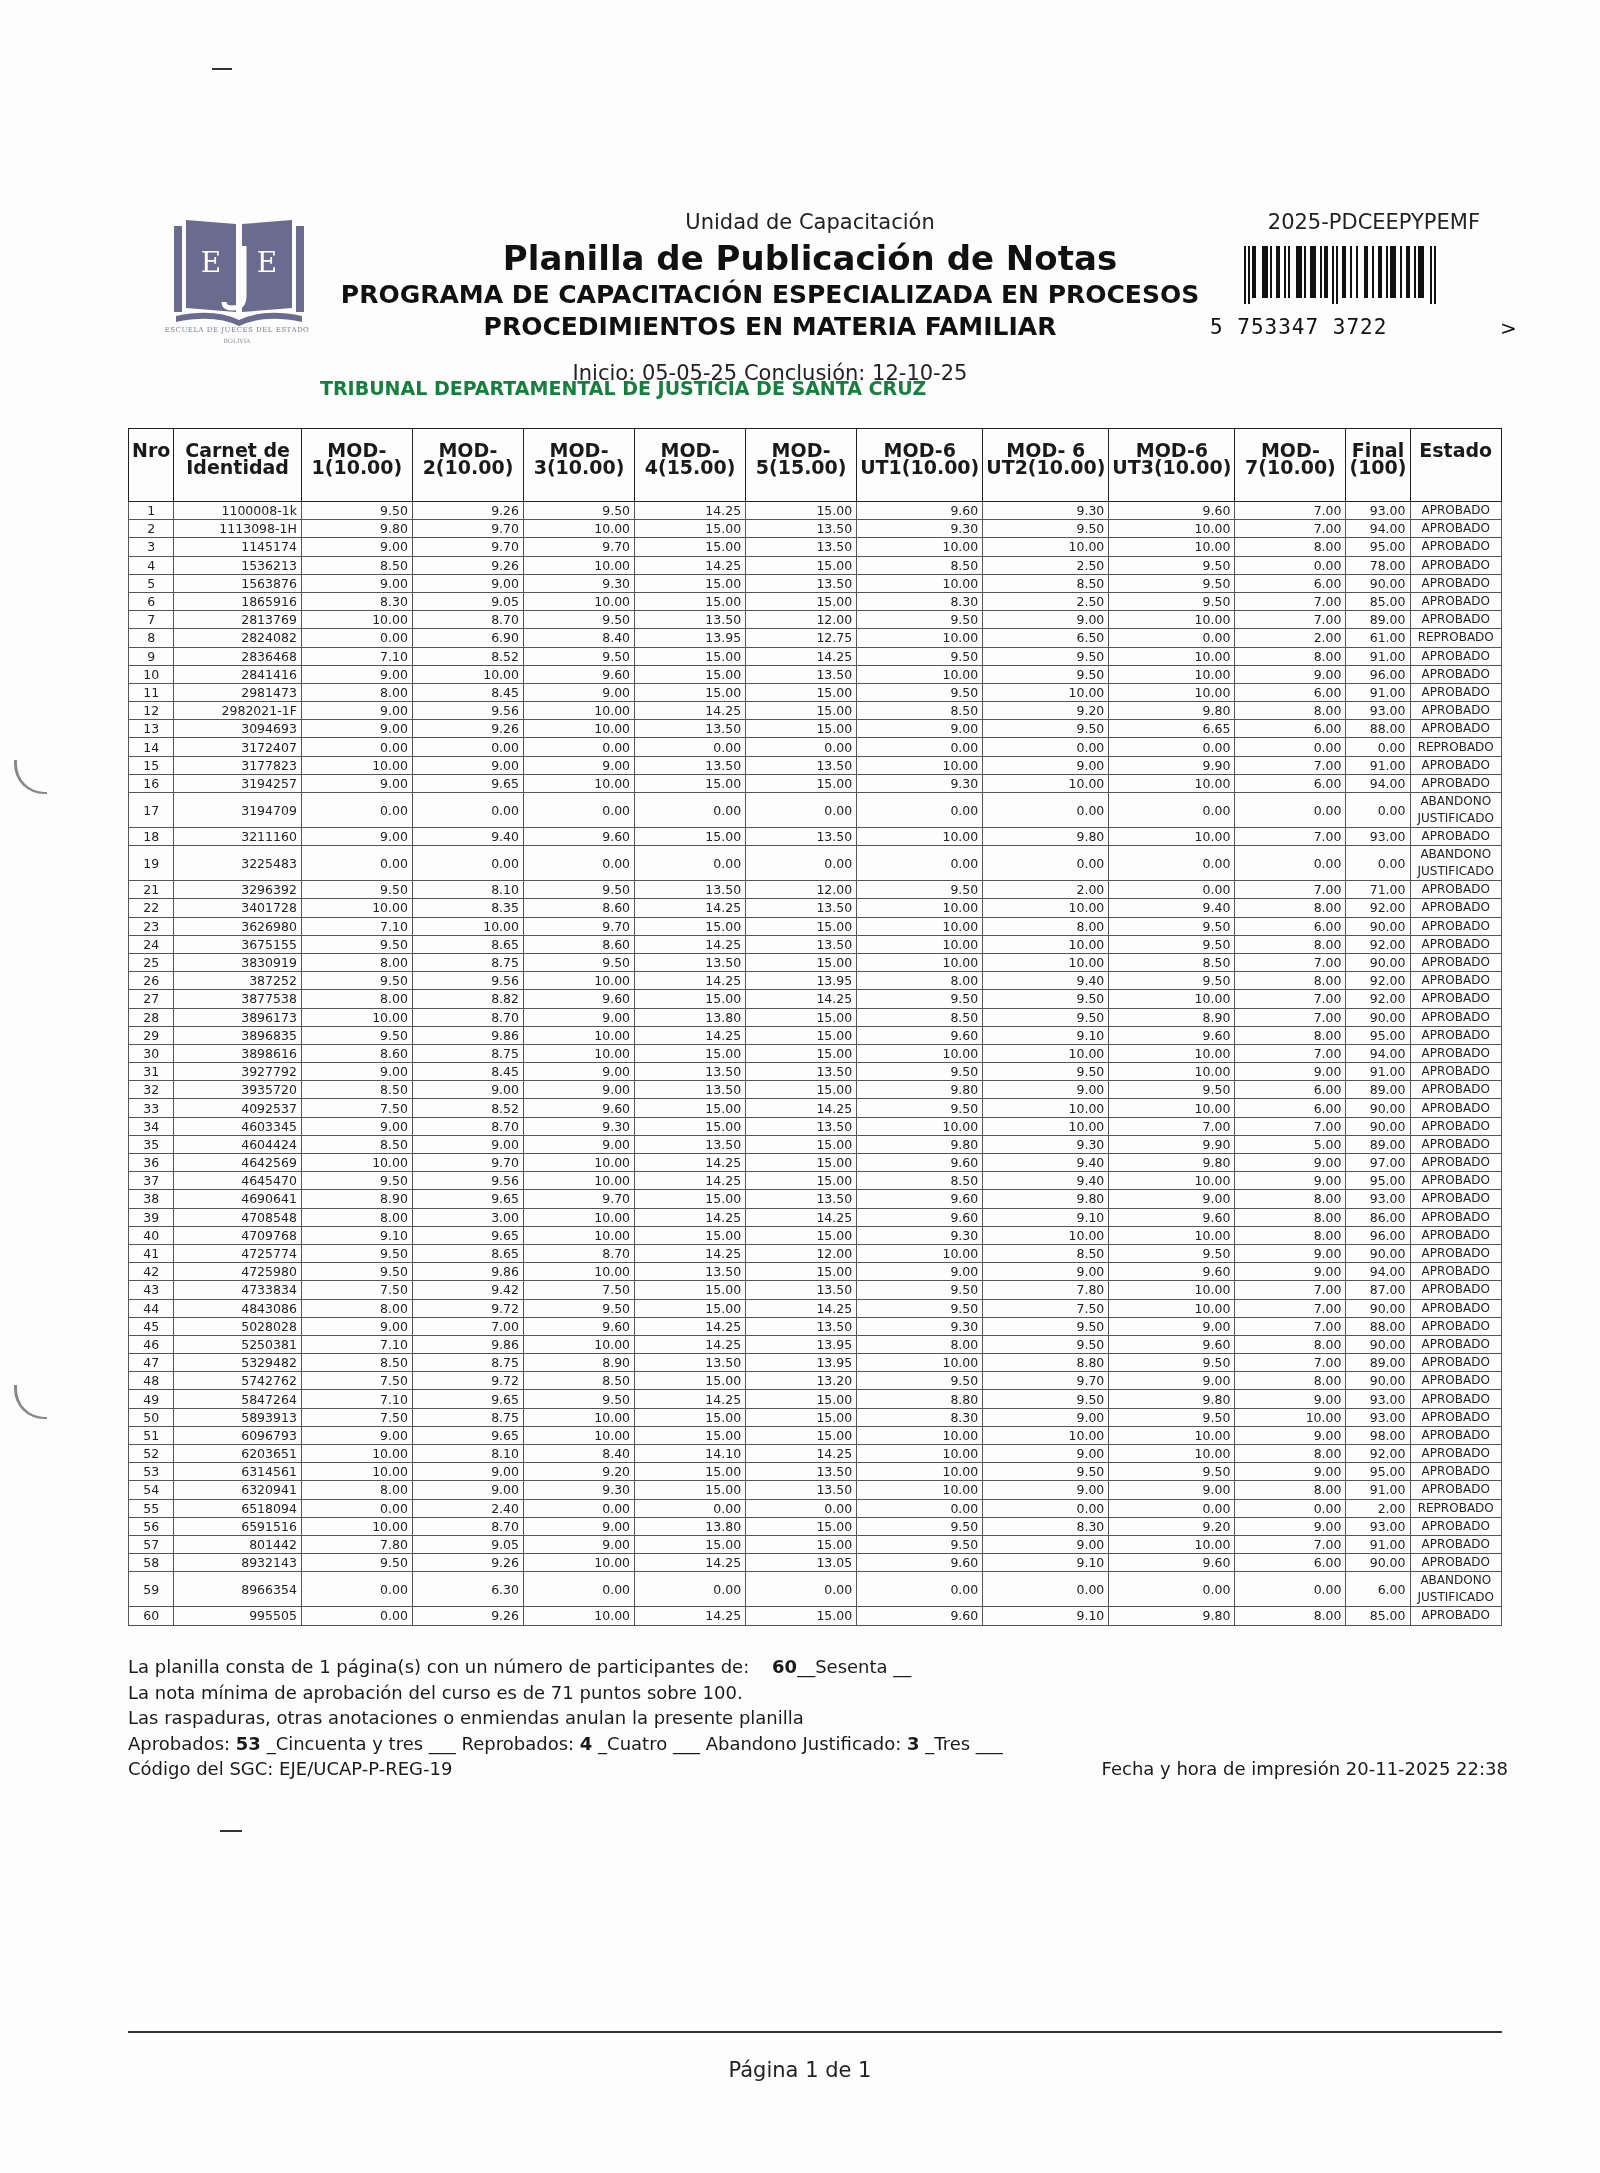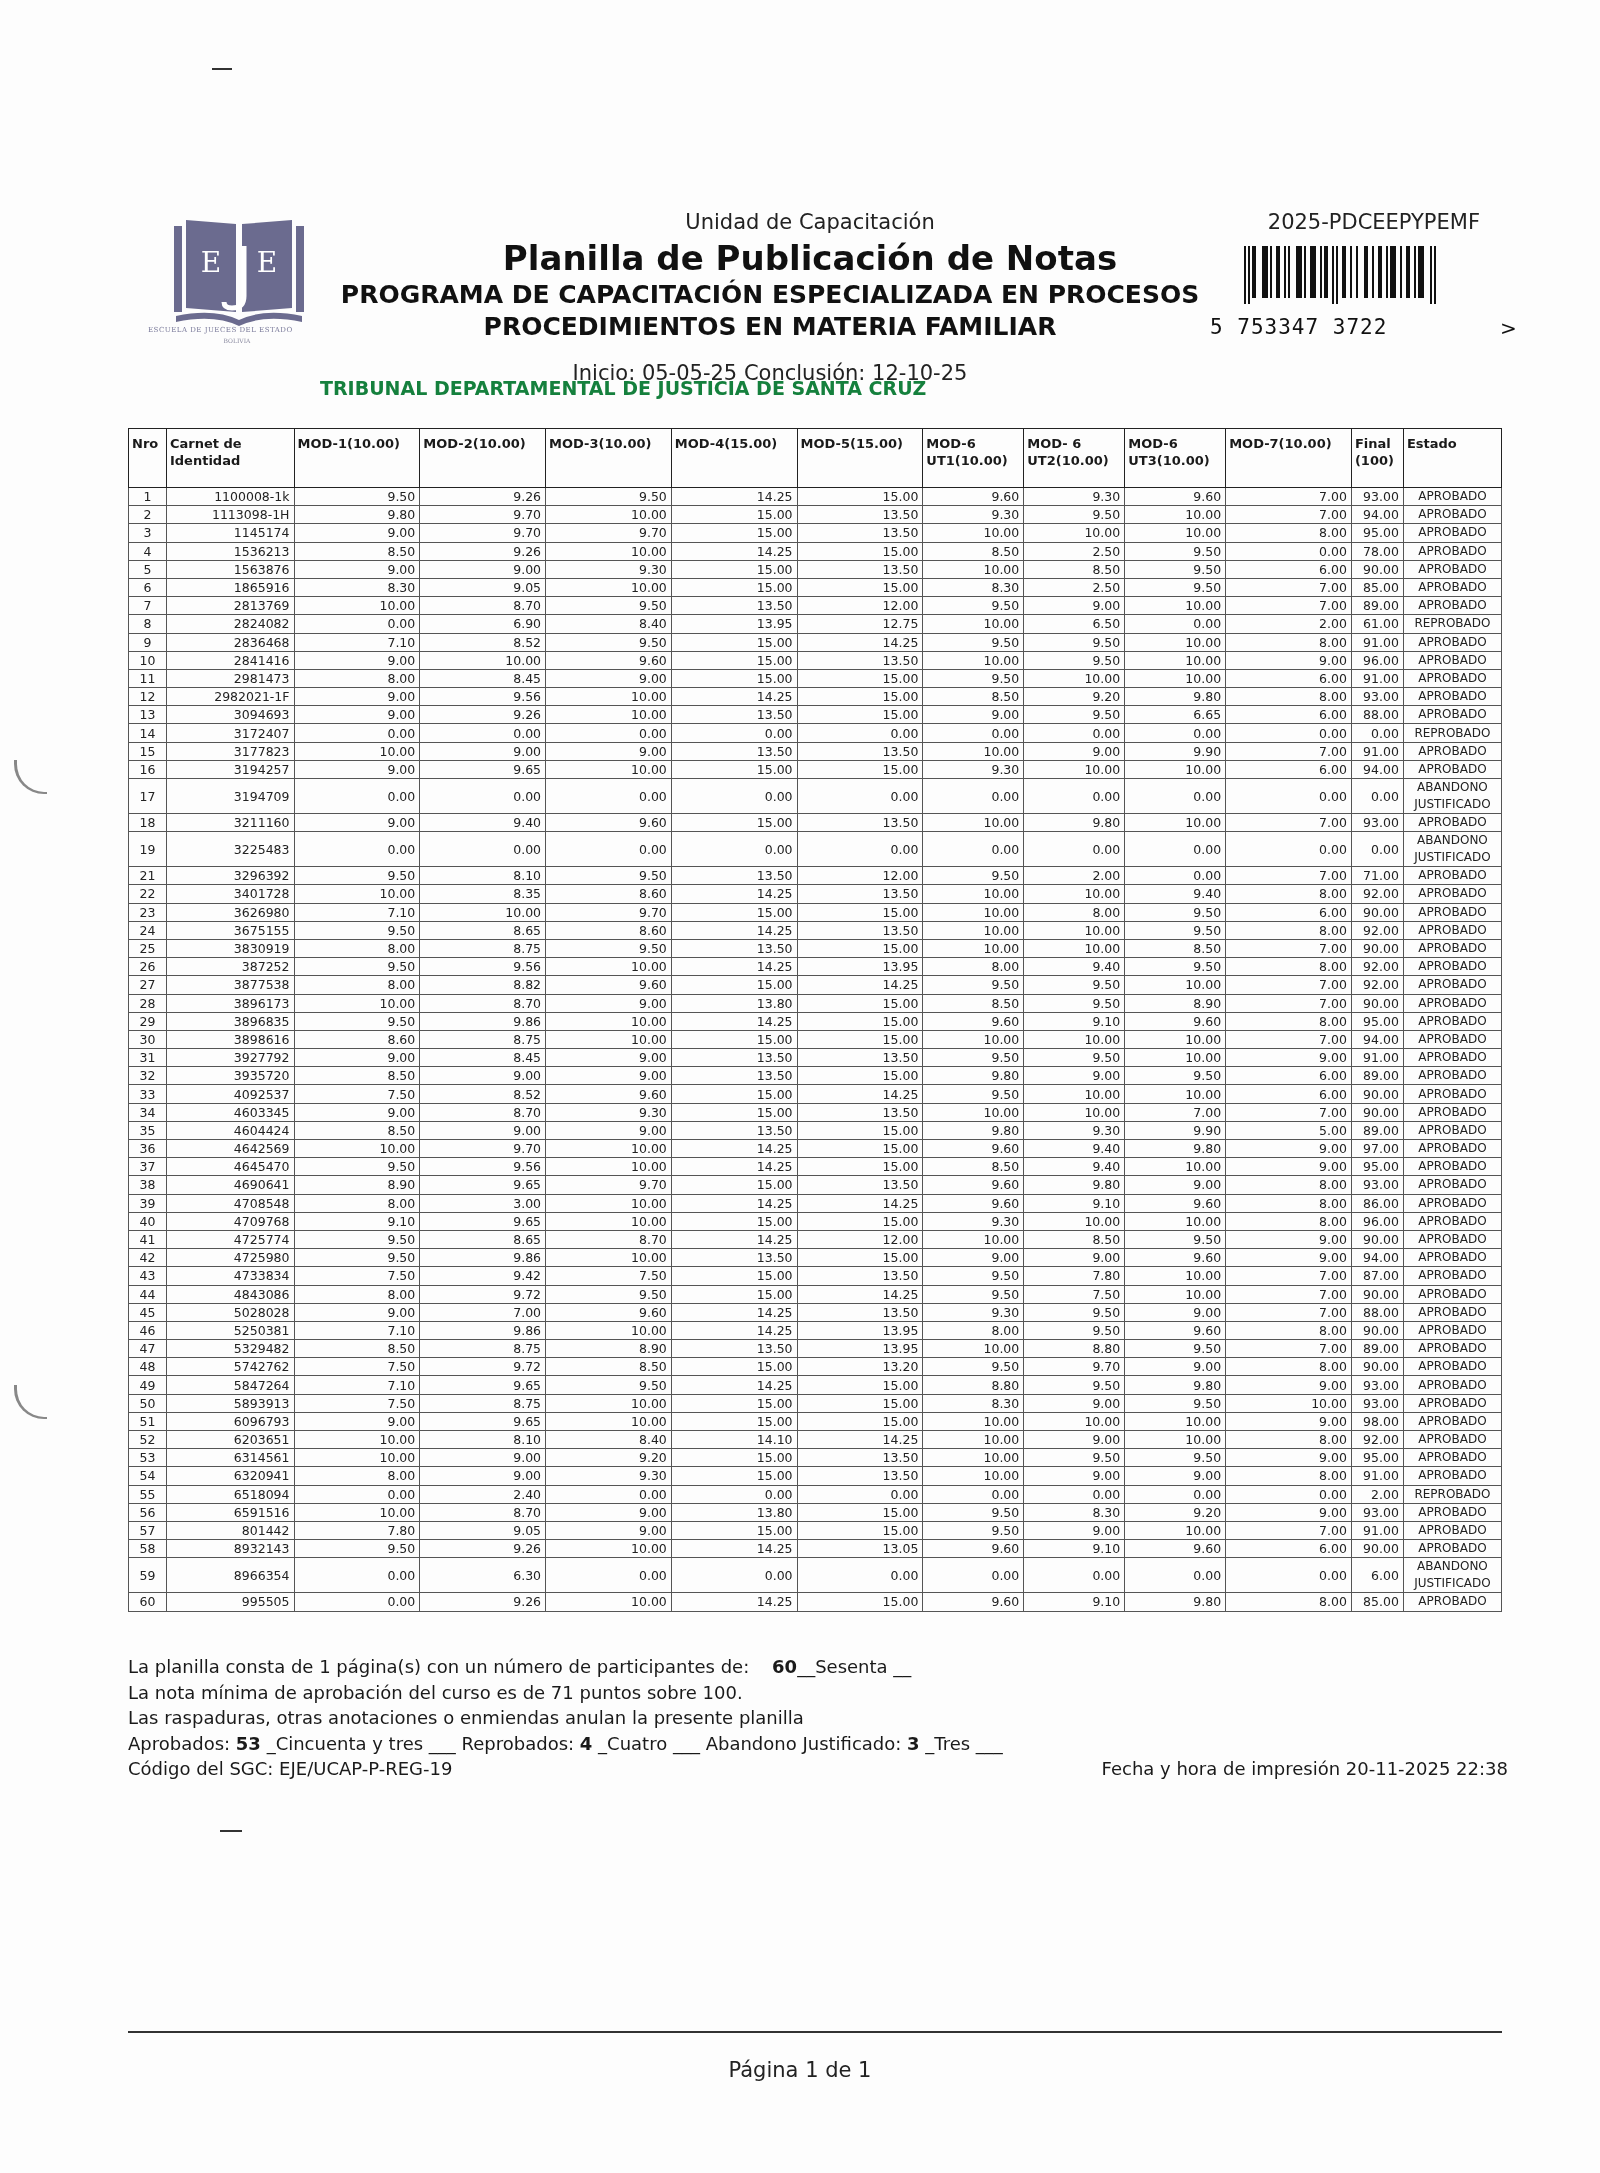--- a/index.html
+++ b/index.html
@@ -8,21 +8,21 @@
   .page { position: absolute; left: 0; top: 0; width: 1600px; height: 2173px;
           background: #fdfdfd; }
   .mark-top { position: absolute; left: 212px; top: 68px; width: 20px; height: 2px; background:#333; }
   .mark-bottom { position: absolute; left: 220px; top: 1830px; width: 22px; height: 2px; background:#333; }
   .binder { position: absolute; left: 14px; width: 30px; height: 32px;
             border-left: 3px solid #888; border-bottom: 2px solid #888;
             border-radius: 0 0 0 30px; }
   
   .logo { position: absolute; left: 170px; top: 210px; width: 140px; height: 120px; }
   .logo-book { position: absolute; left: 4px; top: 6px; width: 130px; height: 110px; }
-  .logo-caption { position: absolute; left: 148px; top: 326px; width: 178px; text-align:left;
+  .logo-caption { position: absolute; left: 148px; top: 326px; width: 178px; text-align:center;
                   font-family: "DejaVu Serif", serif; font-size: 7px; color:#7a7a9a; letter-spacing: 0.5px; }
   .logo-caption2 { position: absolute; left: 148px; top: 337px; width: 178px; text-align:center;
                   font-family: "DejaVu Serif", serif; font-size: 6px; color:#8a8aa0; }
   
   .h-unit { position: absolute; left: 560px; top: 210px; width: 500px; text-align: center;
             font-size: 21px; color:#222; }
   .h-title { position: absolute; left: 340px; top: 238px; width: 940px; text-align: center;
              font-size: 34px; font-weight: bold; color:#111; }
   .h-prog1 { position: absolute; left: 280px; top: 280px; width: 980px; text-align: center;
              font-size: 25px; font-weight: bold; color:#111; }
@@ -34,22 +34,22 @@
                 font-size: 19px; font-weight: bold; color:#15803d; }
   .code { position: absolute; left: 1250px; top: 210px; width: 230px; text-align: right;
           font-size: 21px; color:#222; }
   .barcode { position: absolute; left: 1240px; top: 246px; width: 240px; height: 58px; }
   .barcode-num { position: absolute; left: 1210px; top: 315px; font-size: 21px; color:#111;
                  font-family: "DejaVu Sans Mono", monospace; letter-spacing: 1px; }
   .barcode-arrow { position: absolute; left: 1500px; top: 316px; font-size: 20px; color:#111; }
   
   table.grades { position: absolute; left: 128px; top: 428px; width: 1374px;
                  border-collapse: collapse; font-family: "DejaVu Sans", sans-serif; }
-  table.grades th { border: 1.5px solid #222; font-size: 13px; font-weight: bold;
-                    padding: 6px 3px; text-align: left; vertical-align: top; height: 46px;
+  table.grades th { border: 1.5px solid #222; font-size: 19px; font-weight: bold;
+                    padding: 13px 3px; text-align: center; vertical-align: top; height: 46px;
                     line-height: 17px; }
   table.grades td { border: 1px solid #555; border-top: 1.5px solid #333; font-size: 12.5px;
                     padding: 0 4px; text-align: right; height: 17.2px; line-height: 17px;
                     white-space: nowrap; color:#222; }
   table.grades td.c-nro { text-align: center; }
   table.grades td.c-ci { text-align: right; padding-left: 45px; }
   table.grades td.c-estado { text-align: center; font-size: 12px; white-space: normal; line-height: 17px; }
   col.w-nro { width: 38px; }
   col.w-ci { width: 96px; }
   col.w-m1 { width: 126px; }

